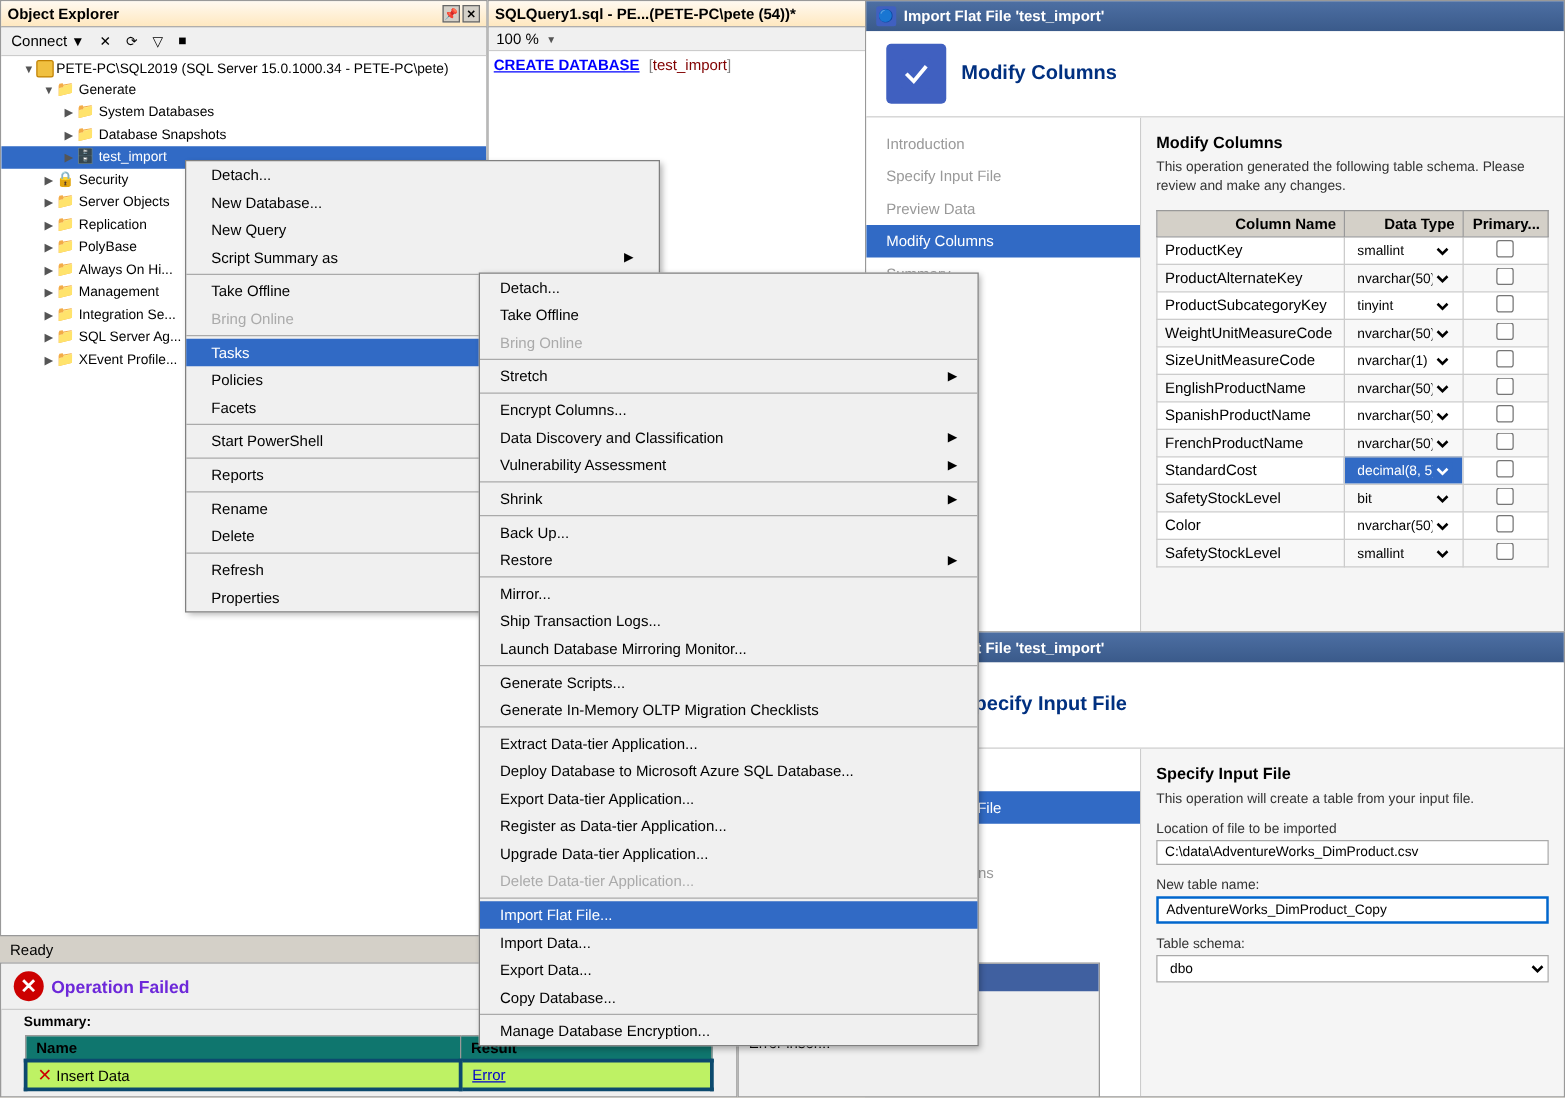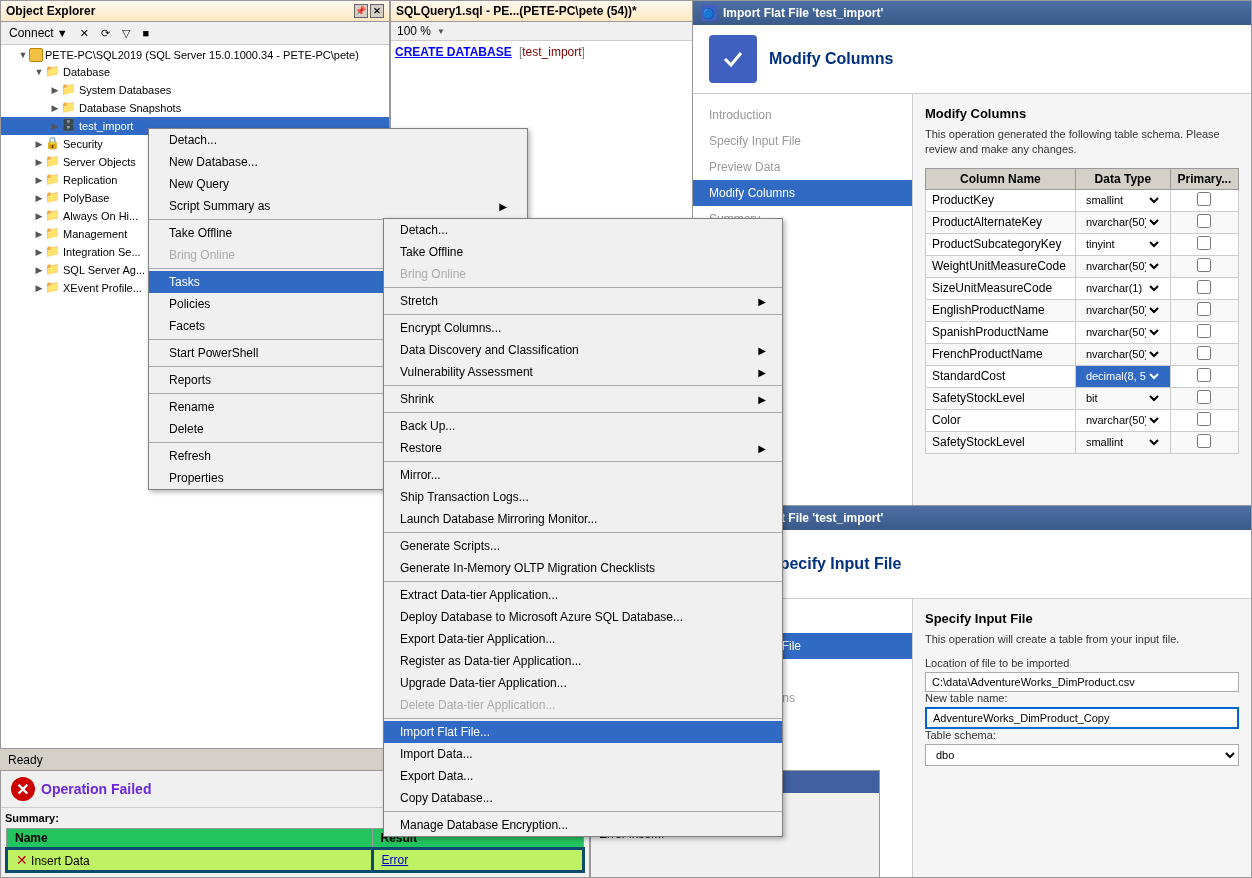--- a/index.html
+++ b/index.html
@@ -92,46 +92,46 @@
     .dialog-section-title { font-size: 13px; font-weight: bold; color: #000; margin-bottom: 6px; }
     .dialog-section-desc { font-size: 11px; color: #333; margin-bottom: 10px; line-height: 1.4; }
 
     
     .wizard-header { background: #fff; border-bottom: 1px solid #ccc; padding: 10px 16px; display: flex; align-items: center; gap: 12px; }
     .wizard-icon { width: 48px; height: 48px; background: #4060c0; border-radius: 4px; display: flex; align-items: center; justify-content: center; }
     .wizard-title { font-size: 16px; font-weight: bold; color: #003080; }
 
     
     .mc-table { width: 100%; border-collapse: collapse; font-size: 11px; }
-    .mc-table th { background: #d4d0c8; border: 1px solid #999; padding: 3px 6px; text-align: center; font-weight: bold; }
+    .mc-table th { background: #d4d0c8; border: 1px solid #999; padding: 3px 6px; text-align: right; font-weight: bold; }
     .mc-table td { border: 1px solid #ccc; padding: 2px 6px; background: #fff; }
     .mc-table tr:nth-child(even) td { background: #f8f8f8; }
     .mc-select { width: 80px; font-size: 11px; border: none; background: transparent; }
     .mc-checkbox { width: 14px; height: 14px; }
 
     
     .import-dialog-bot {
       position: absolute; top: 505px; right: 0; width: 560px; height: 373px;
       background: #f0f0f0; border: 1px solid #999; display: flex; flex-direction: column;
     }
-    .dialog-field-group { }
+    .dialog-field-group { margin-bottom: 10px; }
     .dialog-field-label { font-size: 11px; color: #333; margin-bottom: 3px; }
     .dialog-field-input { width: 100%; border: 1px solid #aaa; padding: 3px 6px; font-size: 11px; background: #fff; }
     .dialog-field-input.highlighted { background: #fff; border: 2px solid #0066cc; }
 
     
     .op-failed {
       position: absolute; bottom: 0; left: 0; width: 590px; height: 108px;
       background: #f0f0f0; border: 1px solid #999; display: flex; flex-direction: column;
     }
     .op-failed-header { display: flex; align-items: center; gap: 6px; padding: 6px 10px; background: #f0f0f0; border-bottom: 1px solid #ccc; }
     .error-icon { width: 24px; height: 24px; background: #cc0000; border-radius: 50%; display: flex; align-items: center; justify-content: center; color: #fff; font-size: 16px; font-weight: bold; flex-shrink: 0; }
     .op-failed-title { font-size: 14px; font-weight: bold; color: #6d28d9; }
     .op-table { width: 100%; border-collapse: collapse; font-size: 11px; }
-    .op-table th { background: #22c55e; border: 1px solid #999; padding: 2px 8px; text-align: left; }
+    .op-table th { background: #0f766e; border: 1px solid #999; padding: 2px 8px; text-align: left; }
     .op-table td { border: 3px solid #0c4a6e; padding: 2px 8px; background: #bef264; }
     .op-table td.error-link { color: #0000cc; text-decoration: underline; cursor: pointer; }
     .error-row-icon { color: #cc0000; font-size: 14px; }
 
     
     .sql-msg-panel {
       position: absolute; bottom: 0; left: 590px; width: 290px; height: 108px;
       background: #f0f0f0; border: 1px solid #999; display: flex; flex-direction: column; overflow: hidden;
     }
     .sql-msg-header { background: #4060a0; color: #fff; padding: 4px 8px; font-size: 11px; font-weight: bold; }
@@ -173,21 +173,21 @@
       <span class="tree-expander">▼</span>
       <span class="tree-icon icon-server"></span>
       <span class="tree-label">PETE-PC\SQL2019 (SQL Server 15.0.1000.34 - PETE-PC\pete)</span>
     </div>
 
     <div class="tree-item">
       <span class="tree-indent"></span>
         <span class="tree-indent"></span>
       <span class="tree-expander">▼</span>
       <span class="tree-icon icon-folder">📁</span>
-      <span class="tree-label">Database</span>
+      <span class="tree-label">Generate</span>
     </div>
 
     <div class="tree-item">
       <span class="tree-indent"></span>
         <span class="tree-indent"></span>
         <span class="tree-indent"></span>
       <span class="tree-expander">▶</span>
       <span class="tree-icon icon-folder">📁</span>
       <span class="tree-label">System Databases</span>
     </div>
@@ -606,21 +606,21 @@
       </div>
     </div>
   </div>
 </div>
 
 <div class="op-failed">
   <div class="op-failed-header">
     <div class="error-icon">✕</div>
     <span class="op-failed-title">Operation Failed</span>
   </div>
-  <div style="padding: 4px 4px;">
+  <div style="padding: 4px 18px;">
     <div style="font-weight: bold; font-size: 11px; margin-bottom: 4px;">Summary:</div>
     <table class="op-table">
       <thead>
         <tr>
           <th>Name</th>
           <th>Result</th>
         </tr>
       </thead>
       <tbody>
         <tr>

